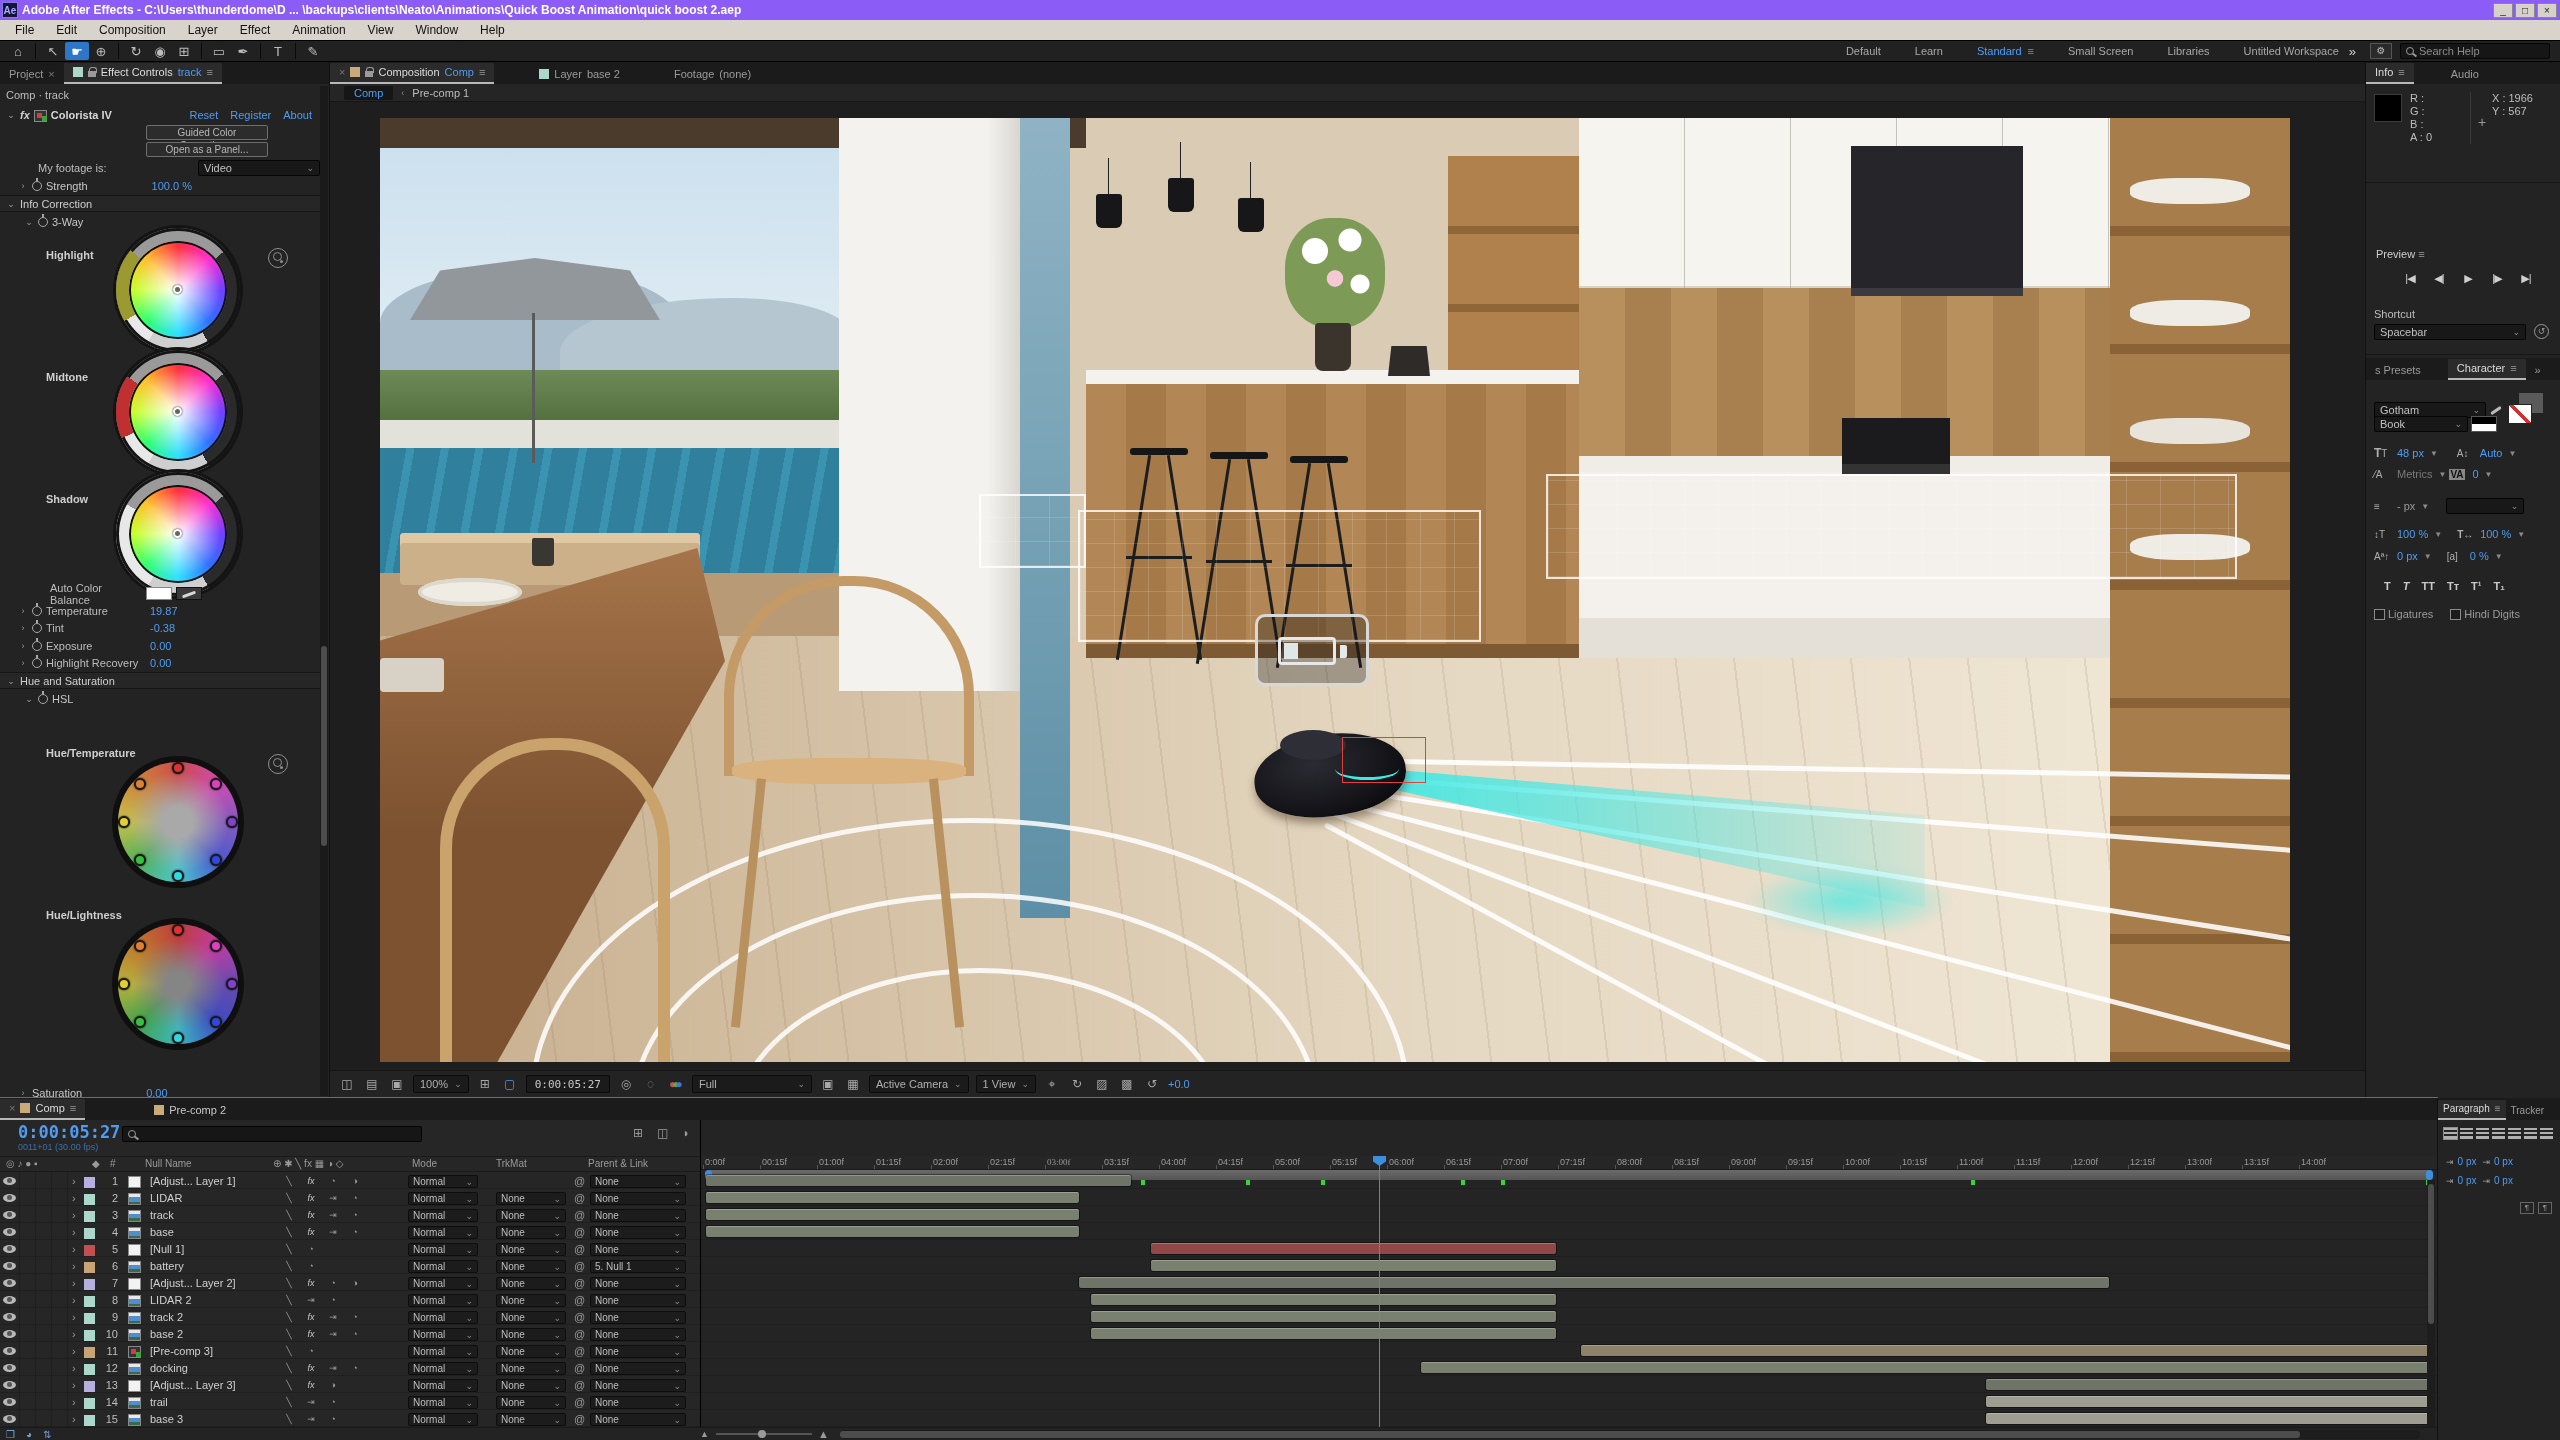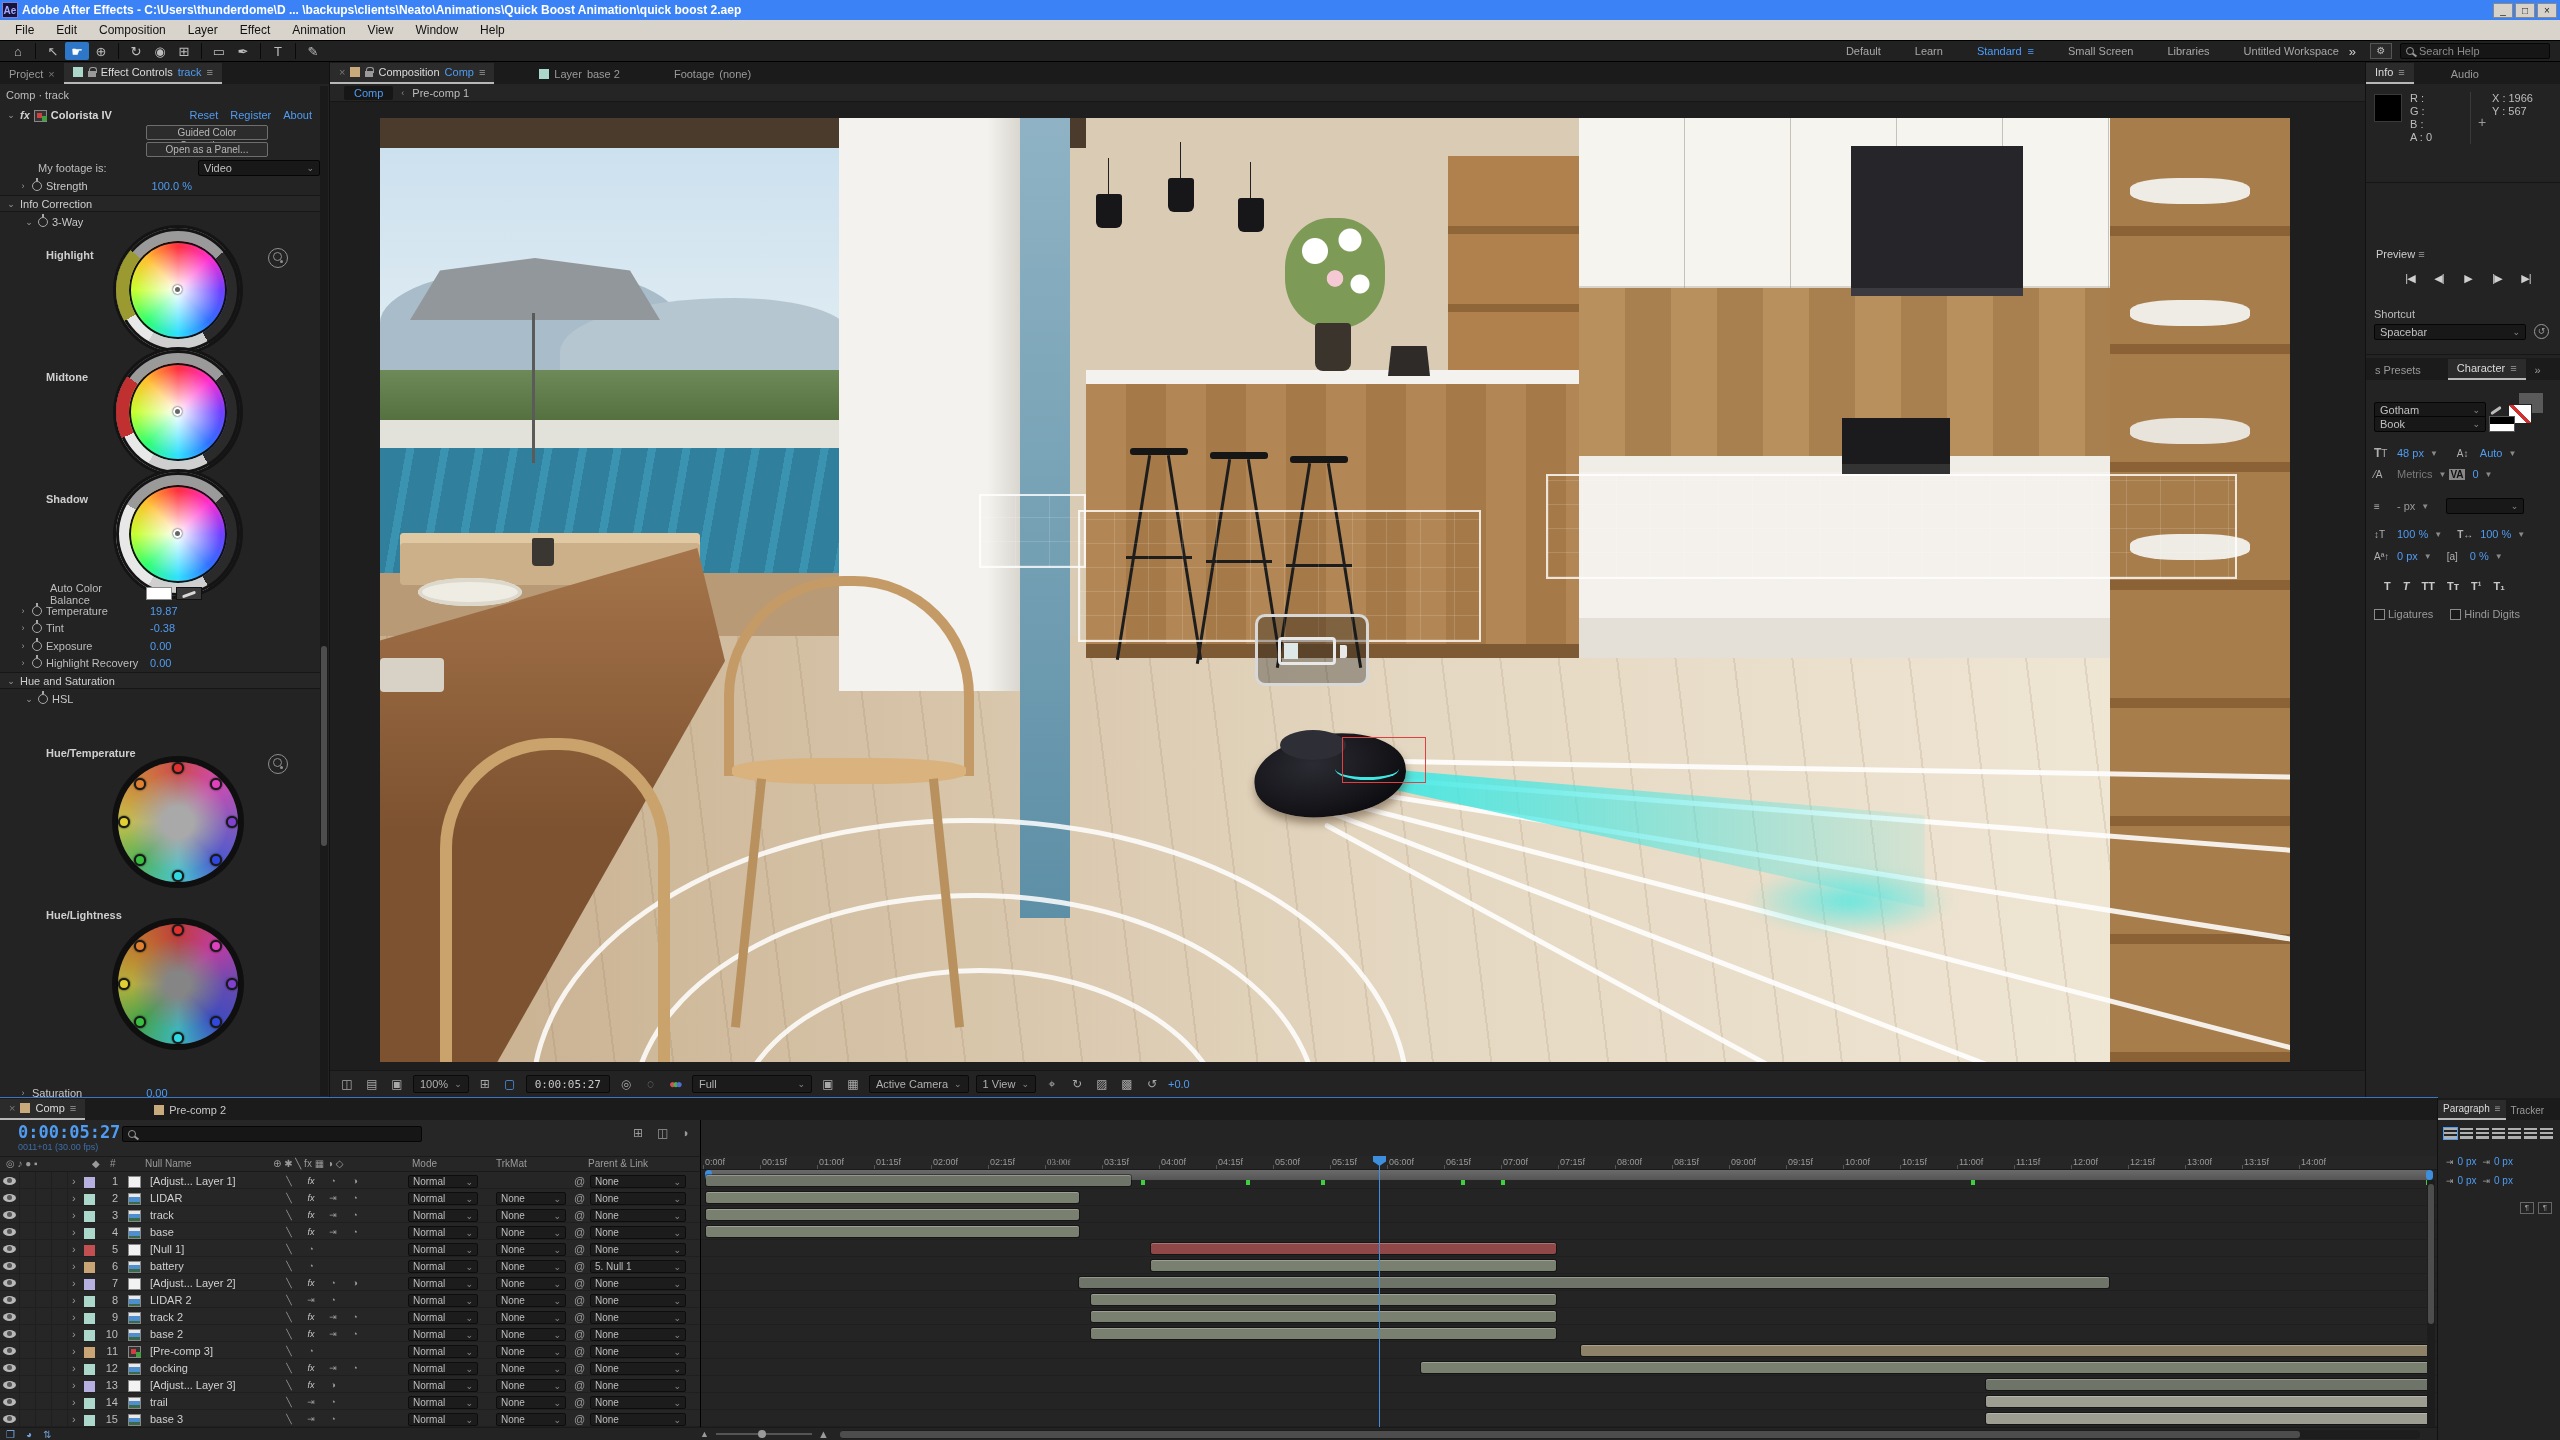--- a/index.html
+++ b/index.html
@@ -3,21 +3,21 @@
 <meta charset="utf-8">
 <style>
   * { margin:0; padding:0; box-sizing:border-box; }
   html,body { background:#111; }
   #root { position:relative; width:2560px; height:1440px; background:#1d1d1d;
           font-family:"Liberation Sans","DejaVu Sans",sans-serif; font-size:11px; color:#c8c8c8;
           overflow:hidden; user-select:none; }
   .abs { position:absolute; }
 
   
-  #titlebar { left:0; top:0; width:2560px; height:20px; background:#3b82f6; display:flex; align-items:center; color:#fff;justify-content:space-between; }
+  #titlebar { left:0; top:0; width:2560px; height:20px; background:#8b5cf6; display:flex; align-items:center; color:#fff;justify-content:space-between; }
   .ae-badge { width:16px; height:16px; margin:0 4px 0 2px; background:#14143c; border:1px solid #8080d8; color:#a8a8ff;
               font-size:10px; font-weight:bold; display:flex; align-items:center; justify-content:center; }
   #title-text { font-weight:bold; font-size:12px; white-space:nowrap; }
   #winbtns { margin-left:auto; display:flex; gap:2px; padding-right:3px; }
   .winbtn { width:20px; height:15px; background:#d6d2ca; border:1px solid #888; color:#222; font-size:10px;
             display:flex; align-items:center; justify-content:center; }
   #menubar { left:0; top:20px; width:2560px; height:20px; background:#d8d4cc; color:#111; display:flex; align-items:center; padding-left:4px; font-size:12px; }
   .menuitem { padding:0 11px; height:100%; display:flex; align-items:center; }
   #toolbar { left:0; top:40px; width:2560px; height:22px; background:#212121; border-top:1px solid #000; border-bottom:1px solid #000;
              display:flex; align-items:center; padding-left:6px; }
@@ -626,21 +626,21 @@
       </div>
       <span style="width:14px;height:14px;position:relative">
         <span style="position:absolute;left:1px;top:6px;width:12px;height:3px;background:#bbb;border-radius:2px;transform:rotate(-35deg)"></span>
       </span>
       <span style="position:relative;width:40px;height:36px">
         <span style="position:absolute;right:2px;top:0;width:26px;height:22px;background:#5a5a5a;border:1px solid #222"></span>
         <span style="position:absolute;right:14px;top:12px;width:24px;height:20px;background:#fff;border:1px solid #222;background-image:linear-gradient(45deg,transparent 44%,#d03030 44% 56%,transparent 56%)"></span>
       </span>
     </div>
     <div class="crow" style="top:354px">
-      <div class="ddl" style="width:112px">
+      <div class="ddl" style="width:94px">
         <span>Book</span>
           <span class="chev">⌄</span>
       </div>
       <span style="width:26px;height:16px;background:linear-gradient(180deg,#000 0 50%,#fff 50%);border:1px solid #555"></span>
     </div>
     <div class="crow" style="top:384px">
       <span class="charicon"><b style="font-size:12px">T</b>T</span>
       <span class="cval">48 px</span>
         <span class="cdown">▼</span>
       <span style="margin-left:16px" class="charicon">A↕</span>

